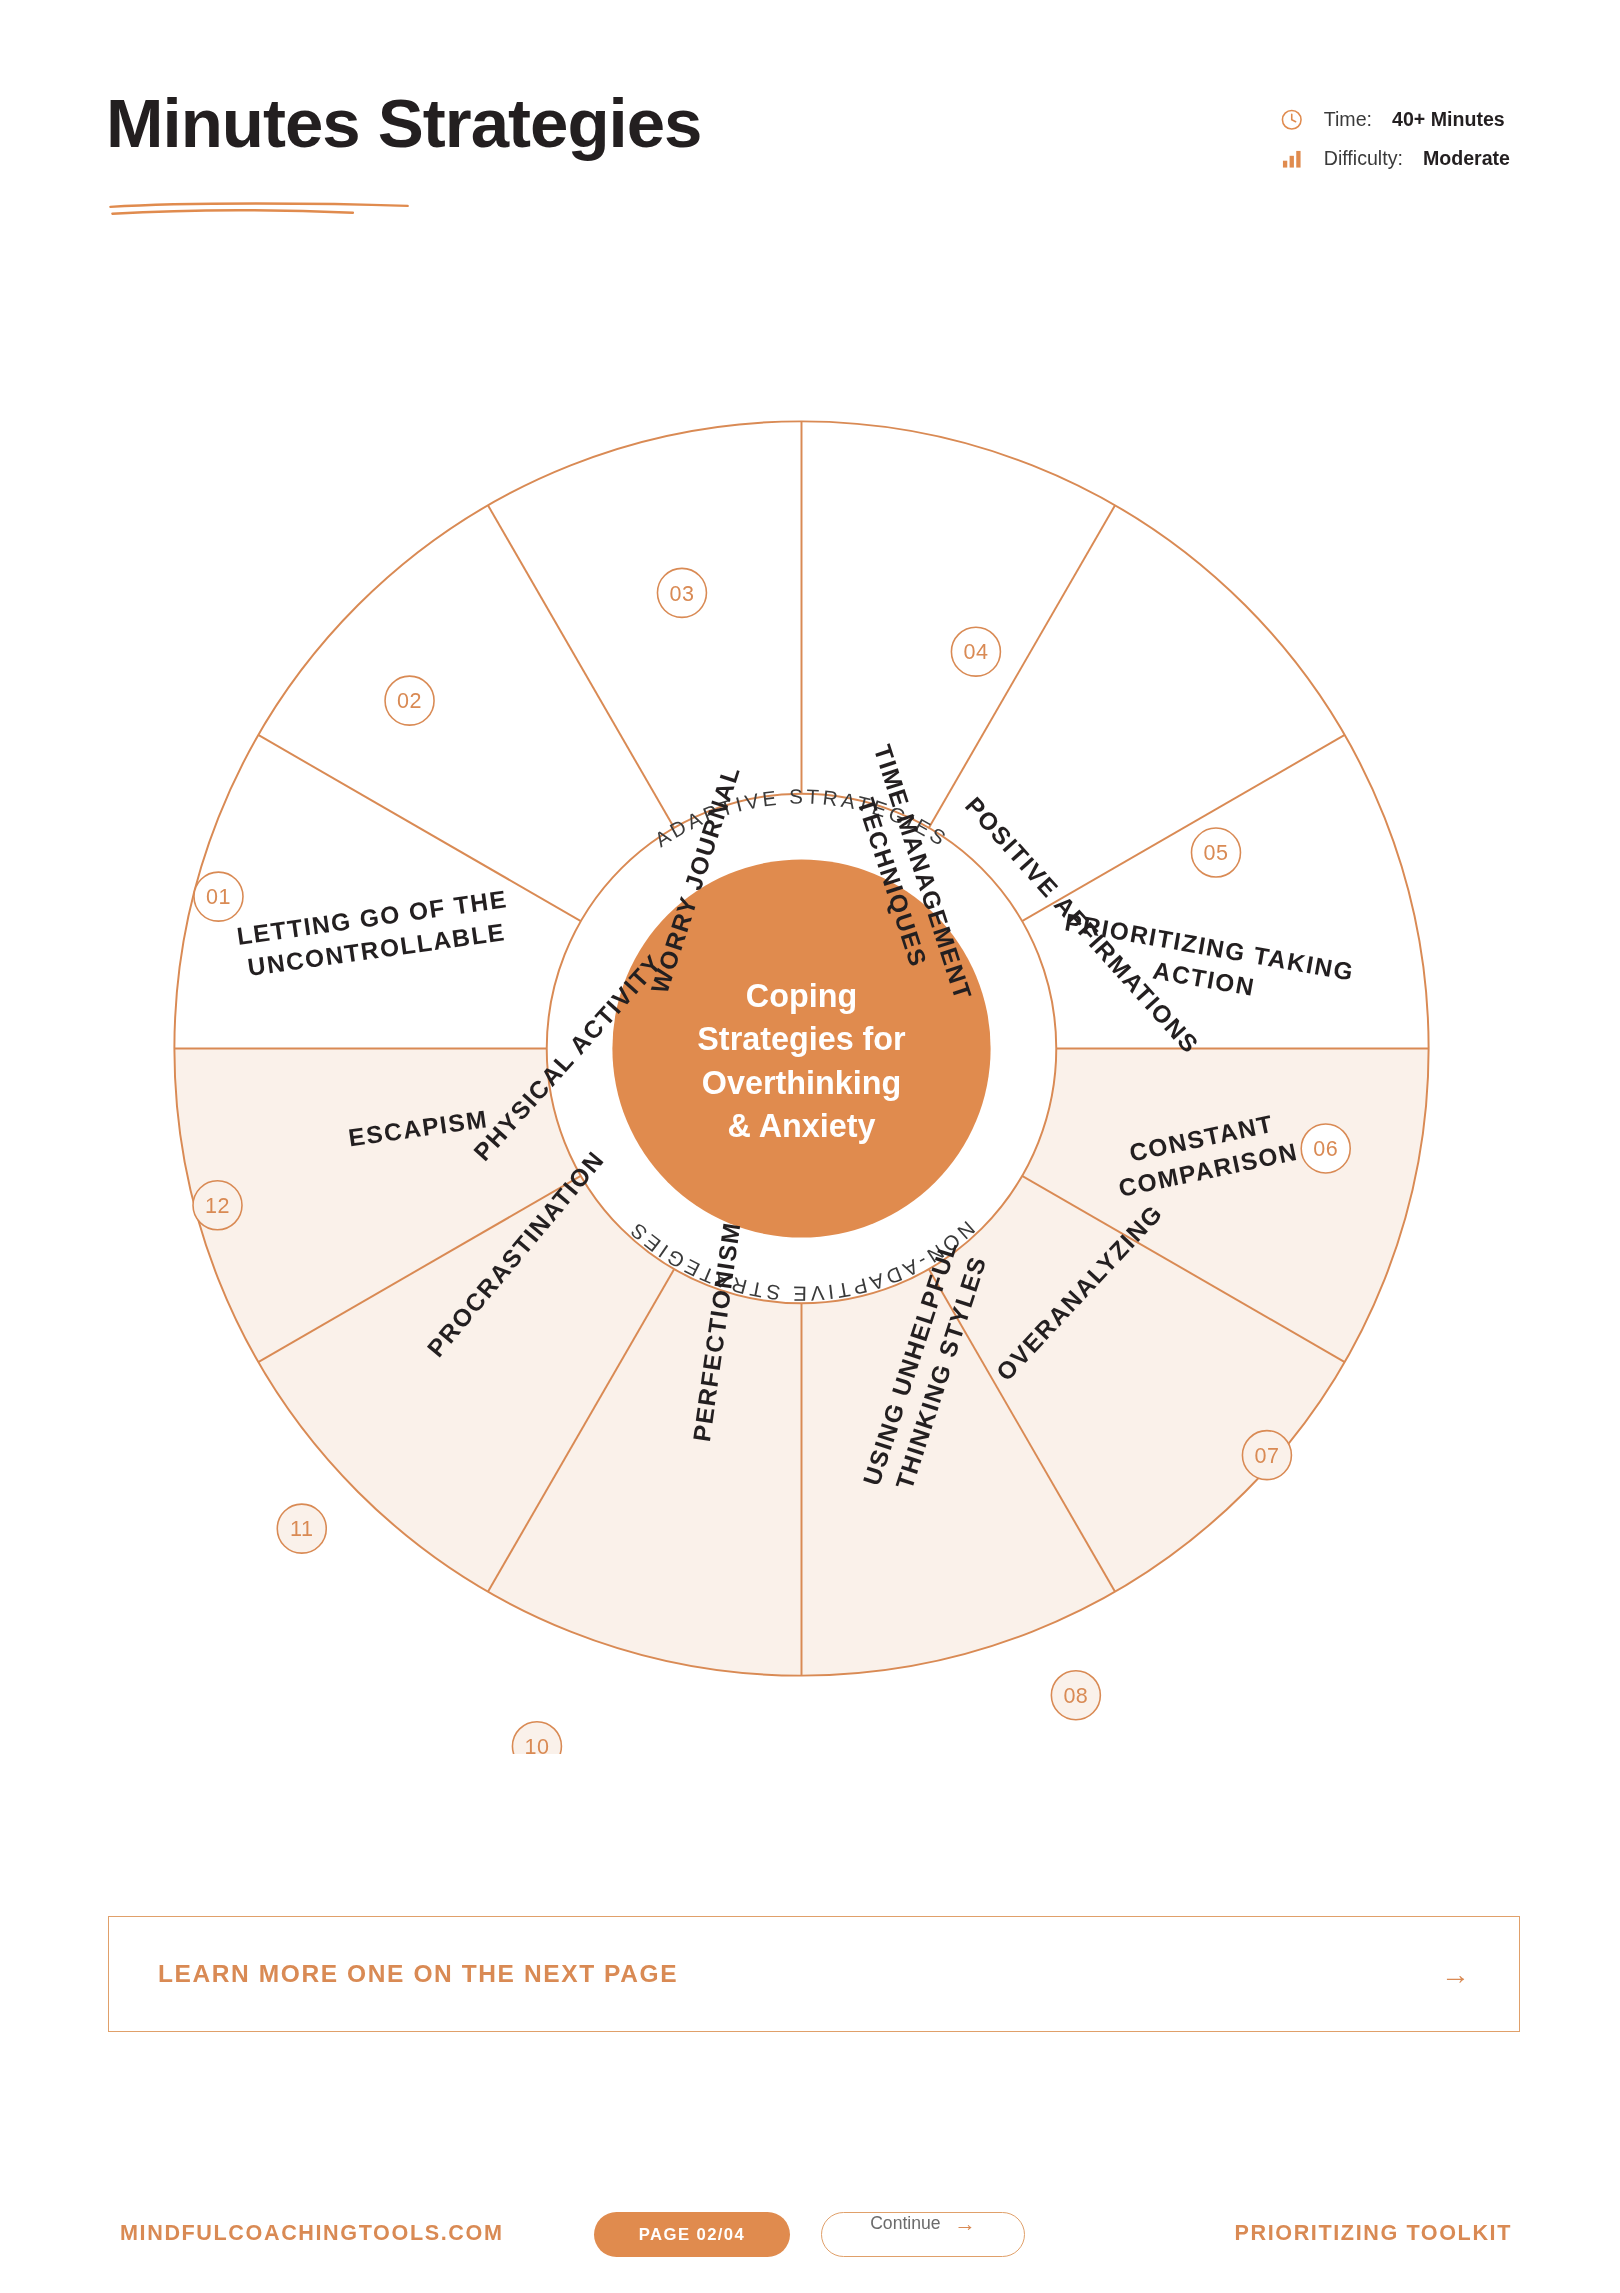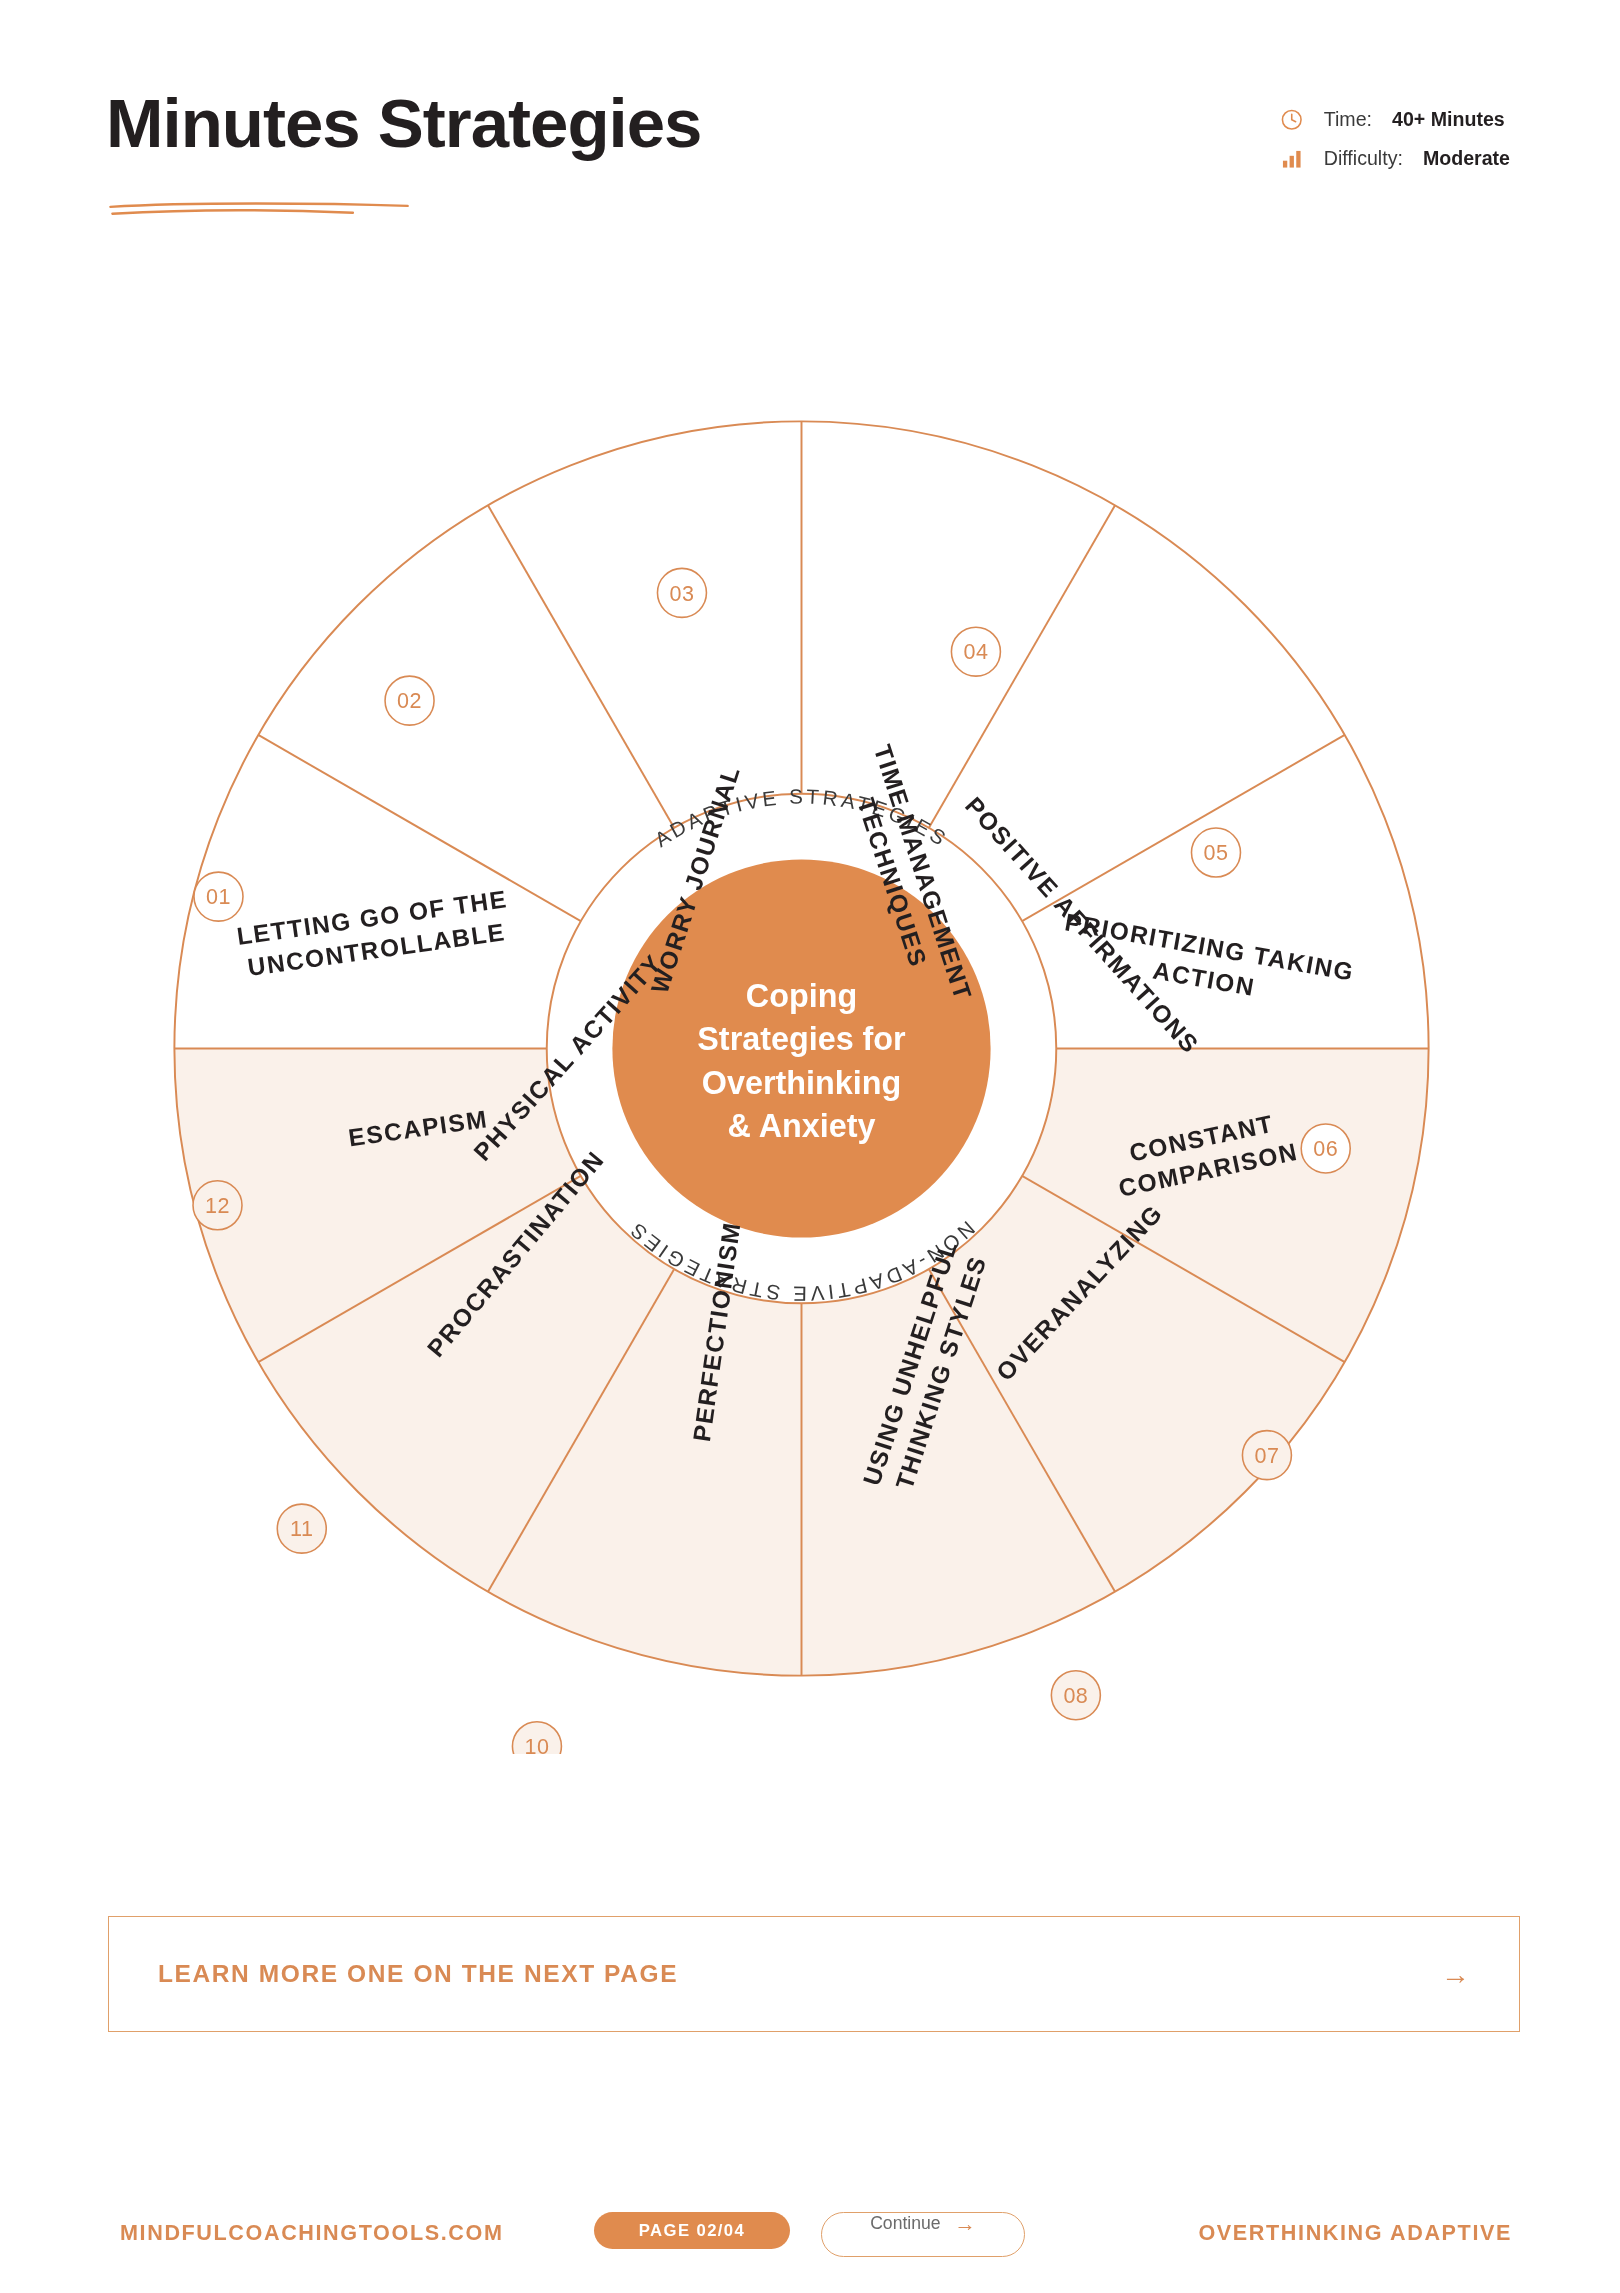--- a/index.html
+++ b/index.html
@@ -137,21 +137,21 @@
     font-size: 21.6px;
     letter-spacing: 1.6px;
     color: #d98a54;
     font-weight: bold;
   }
   .page-pill {
     position: absolute;
     left: 594px;
     top: 2px;
     width: 196px;
-    height: 37px;
+    height: 45px;
     border-radius: 22.5px;
     background: #e08b4e;
     color: #ffffff;
     font-size: 16.7px;
     font-weight: bold;
     letter-spacing: 1.4px;
     display: flex;
     align-items: center;
     justify-content: center;
   }
@@ -358,15 +358,15 @@
   <span class="cta-arrow">→</span>
 </div>
 
 <div class="footer">
   <div class="footer-left">MINDFULCOACHINGTOOLS.COM</div>
   <div class="page-pill">PAGE 02/04</div>
   <div class="continue-pill">
     <span>Continue</span>
     <span class="continue-arrow">→</span>
   </div>
-  <div class="footer-right">OVERTHINKING ADAPTIVE</div>
+  <div class="footer-right">PRIORITIZING TOOLKIT</div>
 </div>
 
 
 </body></html>

